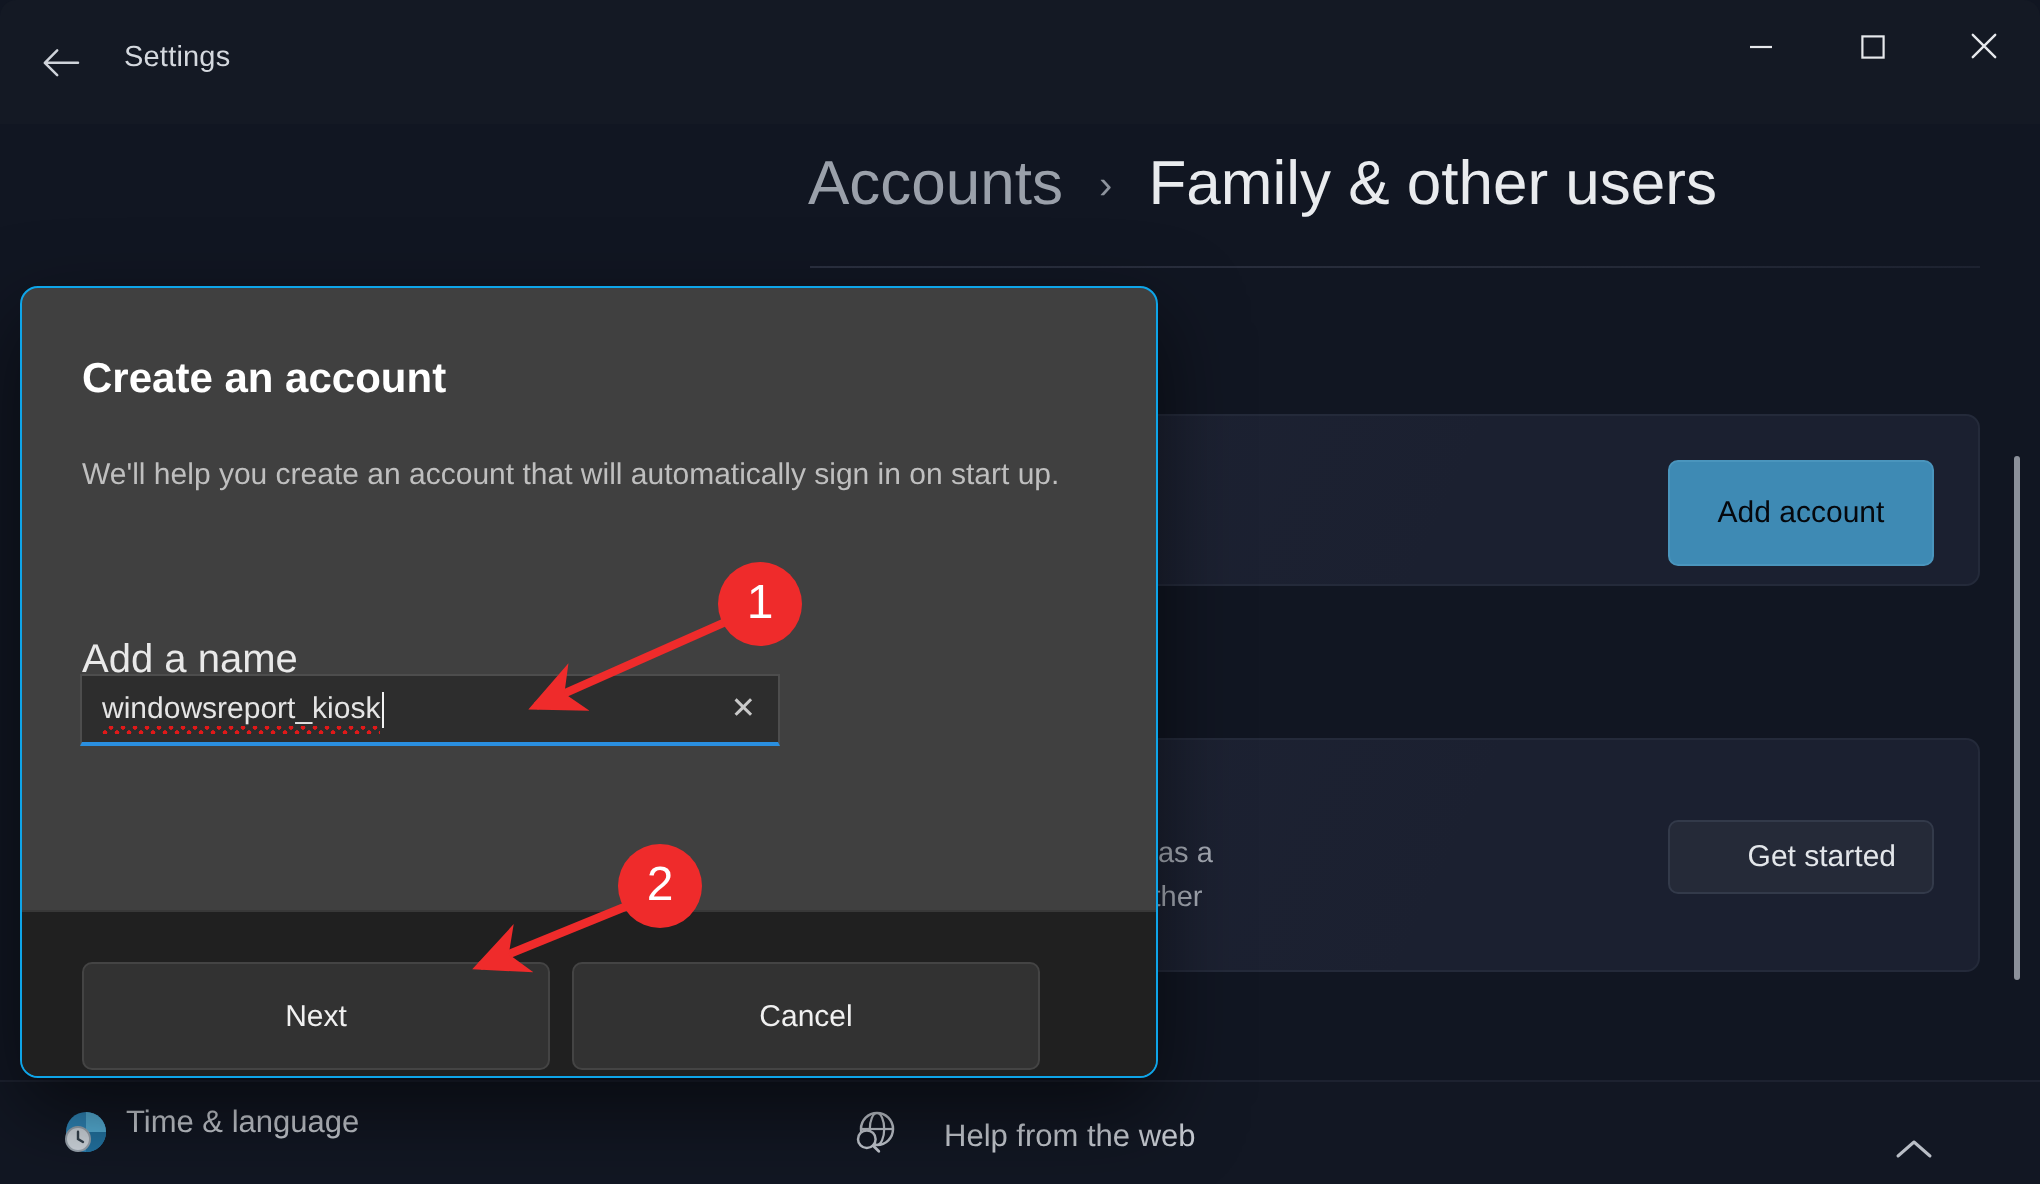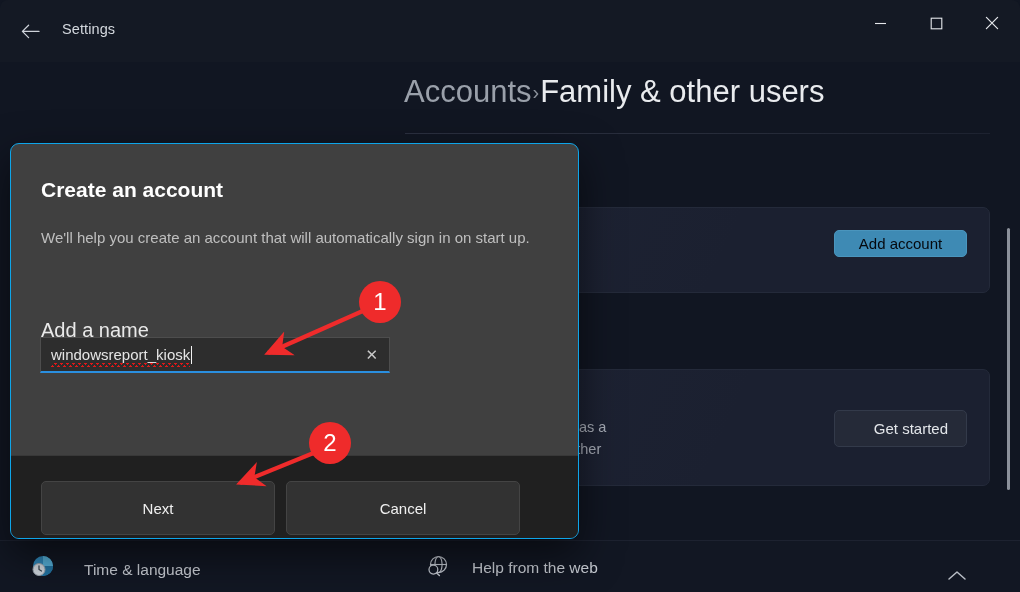--- a/index.html
+++ b/index.html
@@ -43,21 +43,21 @@
   .wc {
     width: 56px; height: 46px;
     display: flex; align-items: center; justify-content: center;
     color: #e6e8ec;
   }
   .wc svg { display:block; }
 
   
   .breadcrumb {
     position: absolute; left: 404px; top: 74px;
-    display: flex; align-items: baseline; gap: 1px;
+    display: flex; align-items: baseline; gap: 18px;
     font-size: 31px; font-weight: 400;
   }
   .crumb-parent { color: #9aa0aa; }
   .crumb-sep    { color: #8d939d; font-size: 20px; position: relative; top: -3px; }
   .crumb-current{ color: #e9ebee; }
   .header-rule {
     position: absolute; left: 405px; top: 133px;
     width: 585px; height: 1px;
     background: linear-gradient(to right, #2b3040 0%, #262b39 60%, #1d2230 100%);
   }
@@ -80,21 +80,21 @@
     pointer-events: none;
   }
 
   .accent-btn {
     position: absolute; right: 22px; top: 22px;
     background: #3e8ab4;
     color: #05080d;
     border: 1px solid #4a95bd;
     border-radius: 5px;
     font-size: 15px;
-    padding: 4px 18px;
+    padding: 17px 18px;
     min-width: 133px;
     text-align: center;
   }
   .ghost-btn {
     position: absolute; right: 22px; top: 40px;
     background: #252a38;
     color: #e3e6ea;
     border: 1px solid #333a4a;
     border-radius: 5px;
     font-size: 15px;
@@ -109,21 +109,21 @@
   }
   .kiosk-desc .ln2 { display:block; }
 
   
   .bottombar {
     position: absolute; left: 0; bottom: 0;
     width: 1020px; height: 52px;
     background: #121723;
     border-top: 1px solid #1d2230;
   }
-  .bb-left  { position: absolute; left: 30px;  top: 12px; display: flex; align-items: flex-end; gap: 28px; }
+  .bb-left  { position: absolute; left: 30px;  top: 12px; display: flex; align-items: flex-start; gap: 7px; }
   .bb-right { position: absolute; left: 424px; top: 12px; display: flex; align-items: center; gap: 22px; }
   .bb-label { font-size: 15.5px; color: #c8ccd3; }
   .timelang-icon { width: 26px; height: 26px; position: relative; }
   .chev-up { position: absolute; right: 52px; bottom: 6px; color:#b9bec6; }
 
   
   .wm {
     position: absolute; right: 18px; bottom: 24px;
     display: flex; align-items: center; gap: 7px;
   }

